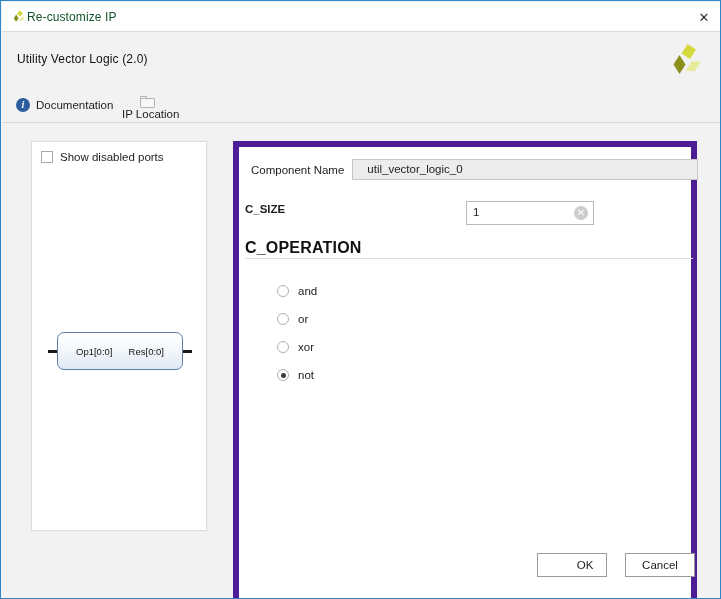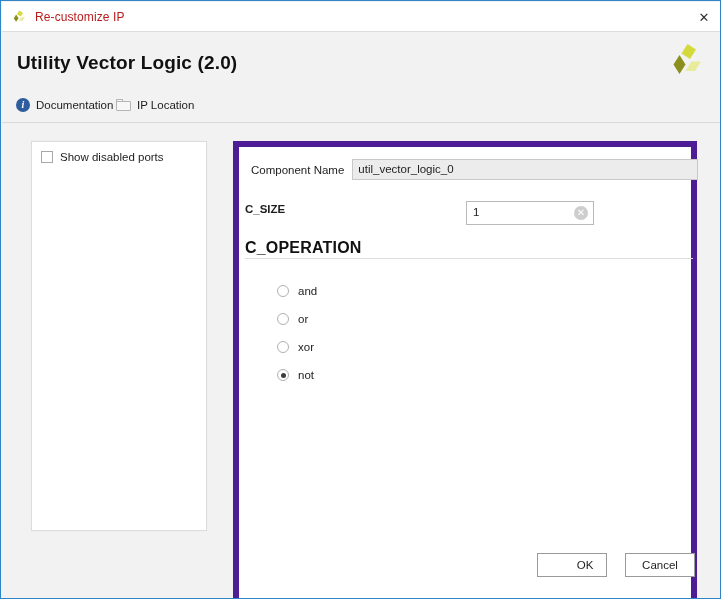--- a/index.html
+++ b/index.html
@@ -34,23 +34,22 @@
     align-items: center;
     box-sizing: border-box;
   }
   .titlebar-icon {
     width: 16px; height: 16px;
     margin-left: 9px;
     position: relative;
     flex: none;
   }
   .titlebar-title {
-    margin-left: 8px;
     font-size: 12px;
-    color: #b91c1c;
+    color: #14532d;
     letter-spacing: .1px;
     white-space: nowrap;
   }
   .titlebar-close {
     position: absolute;
     right: 6px; top: 4px;
     width: 22px; height: 22px;
     display: flex;
     align-items: center;
     justify-content: center;
@@ -63,22 +62,22 @@
   .header {
     position: absolute;
     left: 1px; top: 31px;
     width: 719px;
     height: 58px;
     background: #f2f2f2;
   }
   .header-title {
     position: absolute;
     left: 15px; top: 20px;
-    font-size: 19px;
-    font-weight: bold;
+    font-size: 12px;
+    font-weight: normal;
     color: #111;
     letter-spacing: .15px;
   }
   .brand-logo {
     position: absolute;
     right: 18px; top: 10px;
     width: 36px; height: 36px;
   }
 
   
@@ -93,21 +92,21 @@
   .link-item {
     position: absolute;
     top: 6px;
     display: flex;
     align-items: center;
     height: 18px;
     font-size: 11.5px;
     color: #1d1d1d;
   }
   .link-doc { left: 14px; }
-  .link-loc { left: 114px; }
+  .link-loc { left: 114px; flex-direction: column; }
   .link-label { margin-left: 6px; white-space: nowrap; }
 
   .info-icon {
     width: 14px; height: 14px;
     border-radius: 50%;
     background: #2e5d9e;
     color: #fff;
     font-size: 10px;
     font-weight: bold;
     font-style: italic;
@@ -229,21 +228,21 @@
   .readonly-input {
     margin-left: 8px;
     width: 346px;
     height: 21px;
     background: #ececec;
     border: 1px solid #c8c8c8;
     box-sizing: border-box;
     font-size: 11.5px;
     color: #1d1d1d;
     line-height: 19px;
-    padding-left: 5px;
+    padding-left: 14px;
     white-space: nowrap;
     overflow: hidden;
   }
 
   .row-csize { left: 6px; top: 56px; width: 440px; }
   .csize-label {
     font-size: 11.5px;
     font-weight: bold;
     color: #1d1d1d;
     white-space: nowrap;
@@ -383,20 +382,28 @@
       <span class="link-label">IP Location</span>
     </div>
   </div>
 
   <div class="left-panel">
     <div class="chk-row">
       <div class="chk-box"></div>
       <span class="chk-label">Show disabled ports</span>
     </div>
 
+    <div class="symbol">
+      <div class="symbol-pin pin-left"></div>
+      <div class="symbol-pin pin-right"></div>
+      <div class="symbol-box">
+        <span class="sym-label sym-in">Op1[0:0]</span>
+        <span class="sym-label sym-out">Res[0:0]</span>
+      </div>
+    </div>
   </div>
 
   <div class="right-panel">
 
     <div class="field-row row-compname">
       <span class="fld-label">Component Name</span>
       <div class="readonly-input">util_vector_logic_0</div>
     </div>
 
     <div class="field-row row-csize">

